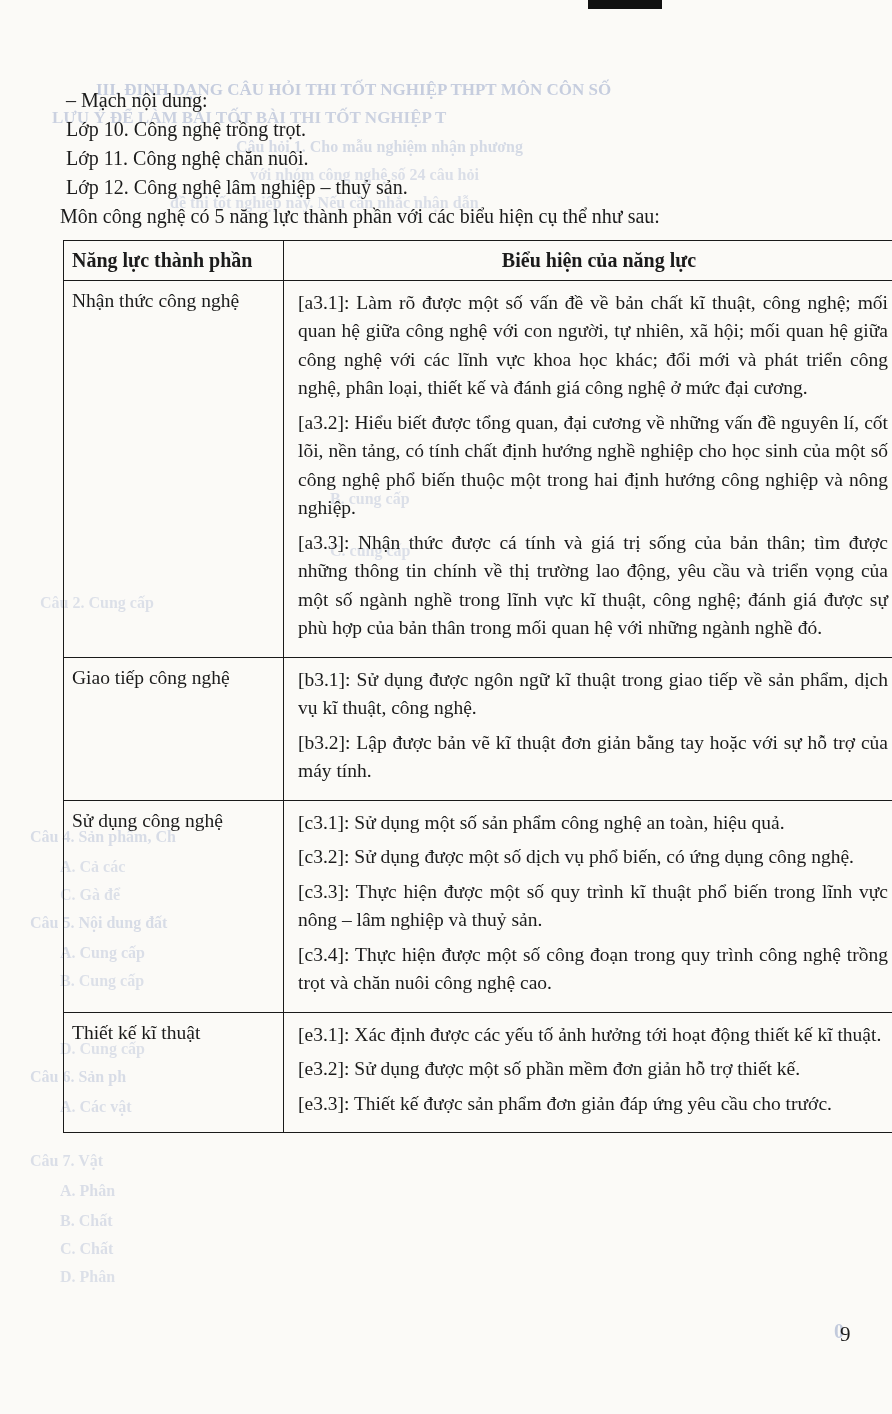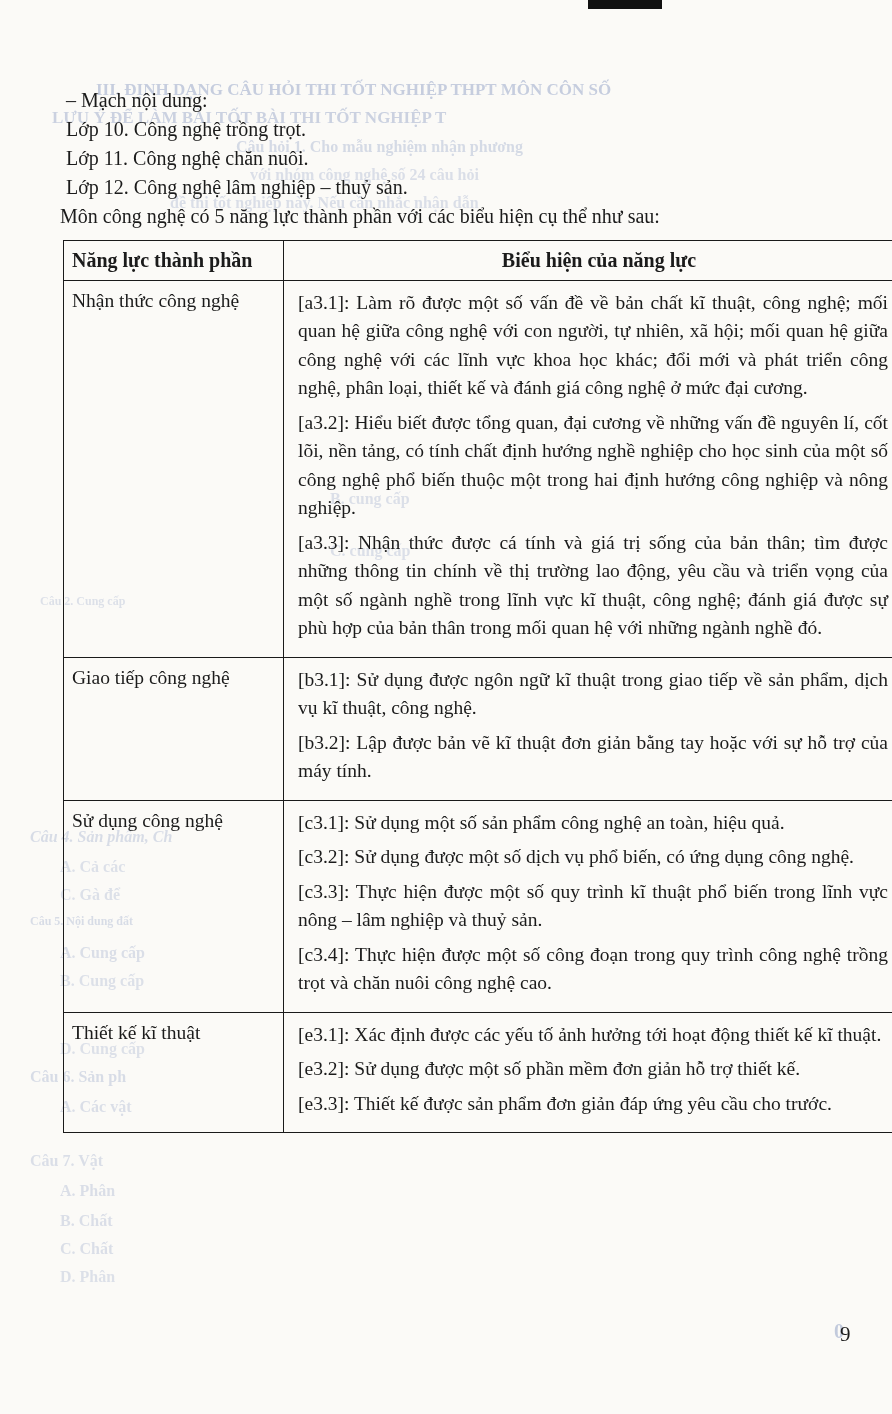--- a/index.html
+++ b/index.html
@@ -79,25 +79,25 @@
   <div class="scan-strip"></div>
 
   <div class="bleed-layer">
       <span class="bleed" style="left: 96px; top: 80px; font-size: 17px; opacity: 0.42;">III.  ĐỊNH DẠNG CÂU HỎI THI TỐT NGHIỆP THPT MÔN CÔN          SỐ</span>
       <span class="bleed" style="left: 52px; top: 108px; font-size: 17px; opacity: 0.38;">LƯU Ý ĐỂ LÀM BÀI TỐT BÀI THI TỐT NGHIỆP T</span>
       <span class="bleed" style="left: 236px; top: 138px; font-size: 16px; opacity: 0.3;">Câu hỏi 1. Cho mẫu nghiệm nhận phương</span>
       <span class="bleed" style="left: 250px; top: 166px; font-size: 16px; opacity: 0.26;">với nhóm công nghệ số 24 câu hỏi</span>
       <span class="bleed" style="left: 170px; top: 194px; font-size: 16px; opacity: 0.26;">đề thi tốt nghiệp này. Nếu cần nhắc nhận dẫn</span>
       <span class="bleed" style="left: 330px; top: 490px; font-size: 16px; opacity: 0.25;">B. cung cấp</span>
       <span class="bleed" style="left: 330px; top: 542px; font-size: 16px; opacity: 0.25;">C. cung cấp</span>
-      <span class="bleed" style="left: 40px; top: 594px; font-size: 12px; opacity: 0.24;">Câu 2. Cung cấp</span>
-      <span class="bleed" style="left: 30px; top: 828px; font-size: 16px; opacity: 0.28; font-style: italic;">Câu 4. Sản phẩm, Ch</span>
+      <span class="bleed" style="left: 40px; top: 594px; font-size: 16px; opacity: 0.24;">Câu 2. Cung cấp</span>
+      <span class="bleed" style="left: 30px; top: 828px; font-size: 16px; opacity: 0.28;">Câu 4. Sản phẩm, Ch</span>
       <span class="bleed" style="left: 60px; top: 858px; font-size: 16px; opacity: 0.24;">A. Cả các</span>
       <span class="bleed" style="left: 60px; top: 886px; font-size: 16px; opacity: 0.24;">C. Gà để</span>
-      <span class="bleed" style="left: 30px; top: 914px; font-size: 12px; opacity: 0.28;">Câu 5. Nội dung đất</span>
+      <span class="bleed" style="left: 30px; top: 914px; font-size: 16px; opacity: 0.28;">Câu 5. Nội dung đất</span>
       <span class="bleed" style="left: 60px; top: 944px; font-size: 16px; opacity: 0.26;">A. Cung cấp</span>
       <span class="bleed" style="left: 60px; top: 972px; font-size: 16px; opacity: 0.24;">B. Cung cấp</span>
       <span class="bleed" style="left: 60px; top: 1040px; font-size: 16px; opacity: 0.24;">D. Cung cấp</span>
       <span class="bleed" style="left: 30px; top: 1068px; font-size: 16px; opacity: 0.28;">Câu 6. Sản ph</span>
       <span class="bleed" style="left: 60px; top: 1098px; font-size: 16px; opacity: 0.26;">A. Các vật</span>
       <span class="bleed" style="left: 30px; top: 1152px; font-size: 16px; opacity: 0.26;">Câu 7. Vật</span>
       <span class="bleed" style="left: 60px; top: 1182px; font-size: 16px; opacity: 0.26;">A. Phân</span>
       <span class="bleed" style="left: 60px; top: 1212px; font-size: 16px; opacity: 0.26;">B. Chất</span>
       <span class="bleed" style="left: 60px; top: 1240px; font-size: 16px; opacity: 0.26;">C. Chất</span>
       <span class="bleed" style="left: 60px; top: 1268px; font-size: 16px; opacity: 0.24;">D. Phân</span>

